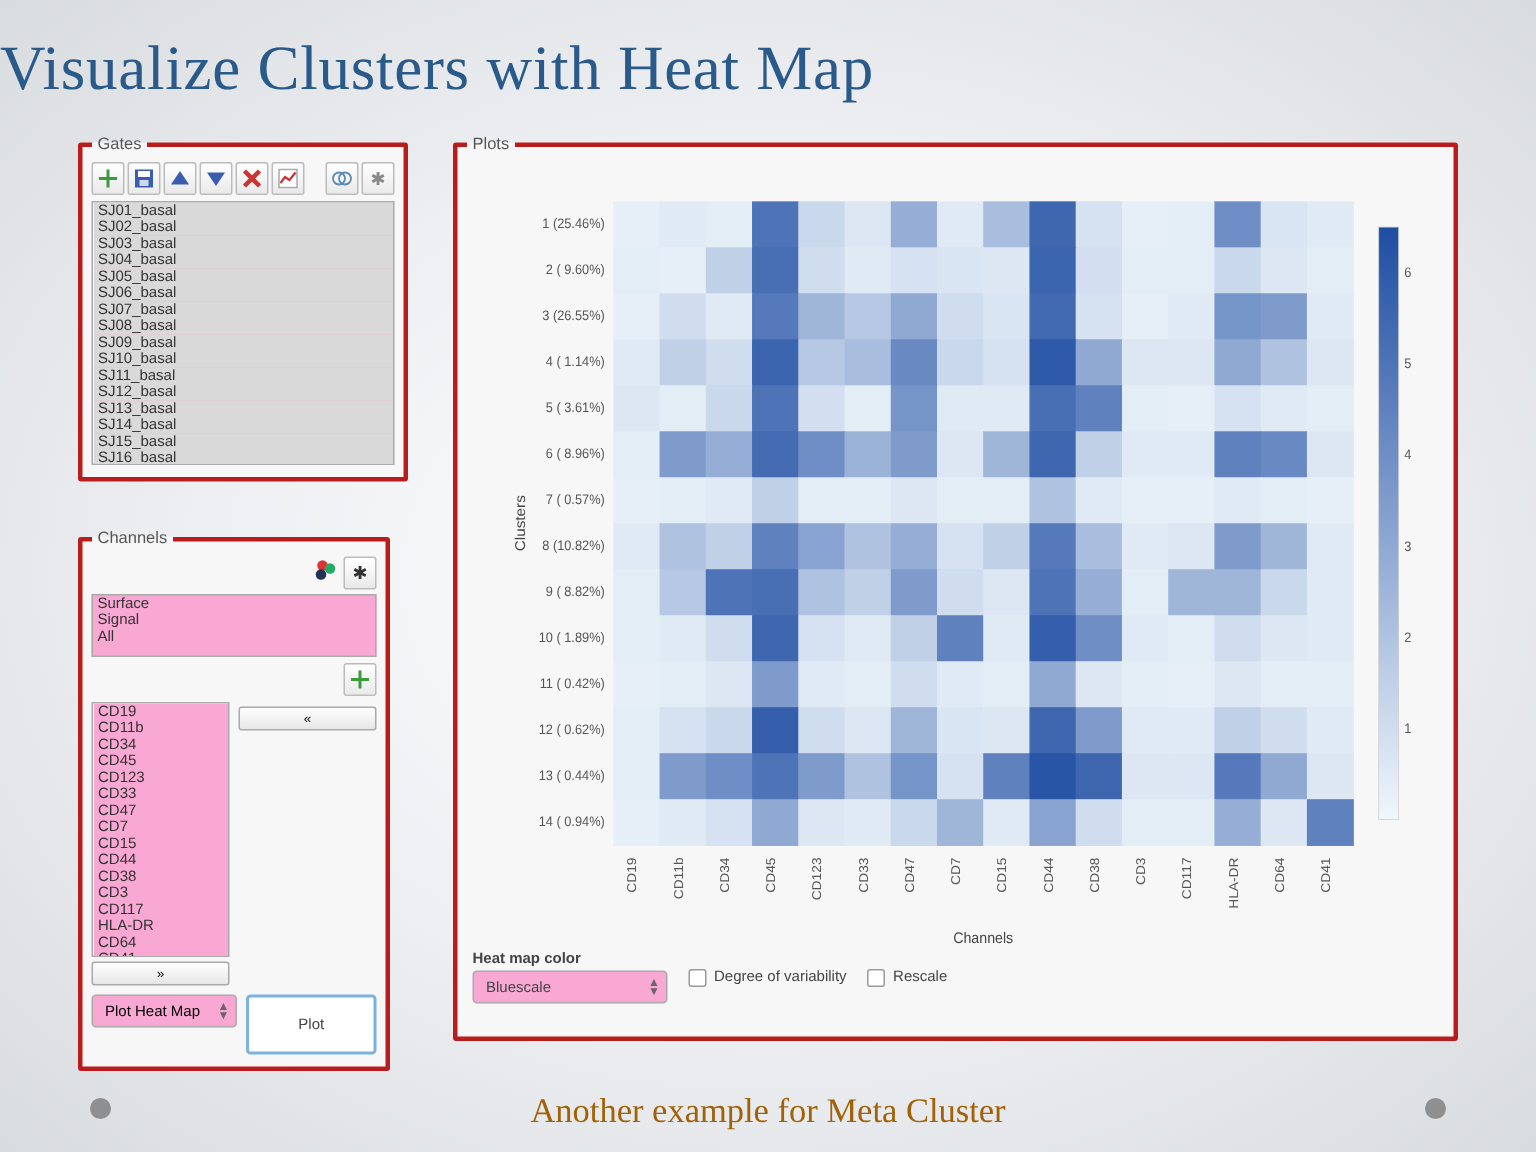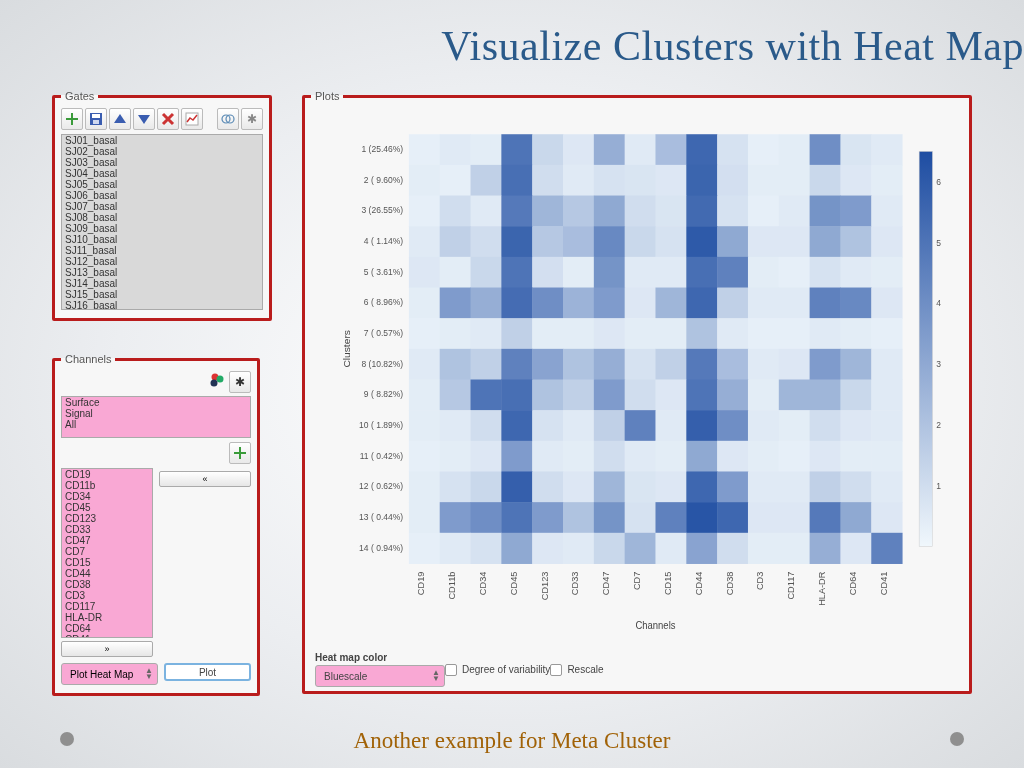--- a/index.html
+++ b/index.html
@@ -1,19 +1,19 @@
 <!DOCTYPE html>
 <html><head>
 <meta charset="utf-8">
 <style>
   * { box-sizing: border-box; }
   html, body { margin:0; padding:0; width:1024px; height:768px; font-family: Arial, Helvetica, sans-serif; }
   body { background: radial-gradient(ellipse at center, #ffffff 0%, #eceef1 55%, #d9dcdf 100%); overflow: hidden; position: relative; }
 
-  .slide-title { font-family: "Palatino Linotype","Book Antiqua",Palatino,serif; color:#2a5a8a; font-size:42px; text-align:right; padding:22px 0 8px; letter-spacing:0.5px; }
+  .slide-title { font-family: "Palatino Linotype","Book Antiqua",Palatino,serif; color:#2a5a8a; font-size:42px; text-align:left; padding:22px 0 8px; letter-spacing:0.5px; }
 
   .subtitle { position:absolute; bottom:14px; left:0; right:0; text-align:center; font-family: "Palatino Linotype","Book Antiqua",Palatino,serif; color:#a16207; font-size:23px; }
 
   .dot { position:absolute; width:14px; height:14px; border-radius:50%; background:#8f8f8f; bottom:22px; }
   .dot.left { left:60px; }
   .dot.right { right:60px; }
 
   .app-row { display:flex; gap:18px; padding:0 40px; }
   .left-col { width:232px; display:flex; flex-direction:column; gap:8px; }
   .right-col { flex:1; }
@@ -40,33 +40,33 @@
 
   .ch-dual { display:flex; gap:6px; }
   .ch-col { flex:1; display:flex; flex-direction:column; }
   .ch-list { height:170px; }
   .ch-list div { padding:0 3px; }
   .ch-move-btn { height:16px; border:1px solid #aaa; border-radius:2px; background:linear-gradient(#fff,#e6e6e6); margin-top:3px; font-size:9px; display:flex; align-items:center; justify-content:center; cursor:pointer; }
 
   .bottom-row { display:flex; gap:6px; margin-top:6px; }
   .select-ctl { flex:1; height:22px; border:1px solid #aaa; border-radius:3px; background:#f9a8d4; font-size:10px; display:flex; align-items:center; justify-content:space-between; padding:0 4px 0 8px; cursor:pointer; }
   .select-ctl .arrows { font-size:8px; line-height:6px; color:#666; display:flex; flex-direction:column; }
-  .plot-btn { flex:1; height:18px; border:2px solid #7bb3e0; border-radius:3px; background:#fff; font-size:10px; display:flex; align-items:center; justify-content:center; cursor:pointer; color:#444; }
+  .plot-btn { flex:1; height:40px; border:2px solid #7bb3e0; border-radius:3px; background:#fff; font-size:10px; display:flex; align-items:center; justify-content:center; cursor:pointer; color:#444; }
 
   .plots-fs { height:604px; position:relative; }
   .heatmap-area { position:absolute; top:22px; left:28px; right:10px; bottom:56px; }
 
   #heatmap-svg { width:100%; height:100%; }
   .hm-cell { stroke:none; }
   .hm-row-lbl { font-size:9px; fill:#555; text-anchor:end; dominant-baseline:middle; }
   .hm-col-lbl { font-size:9px; fill:#555; text-anchor:end; }
   .hm-axis-lbl { font-size:10px; fill:#444; text-anchor:middle; }
   .cbar-tick { font-size:9px; fill:#555; }
 
-  .hm-controls { position:absolute; left:10px; bottom:4px; display:flex; align-items:center; font-size:10px; color:#444; }
+  .hm-controls { position:absolute; left:10px; bottom:22px; display:flex; align-items:center; gap:14px; font-size:10px; color:#444; }
   .hm-controls .lbl { font-weight:bold; font-size:10px; display:block; margin-bottom:2px; }
   .checkbox { display:flex; align-items:center; gap:5px; cursor:pointer; }
   .checkbox .box { width:12px; height:12px; border:1px solid #999; border-radius:2px; background:#fff; }
 
 </style>
 </head>
 <body>
 
 <div class="slide-title">Visualize Clusters with Heat Map</div>
 

